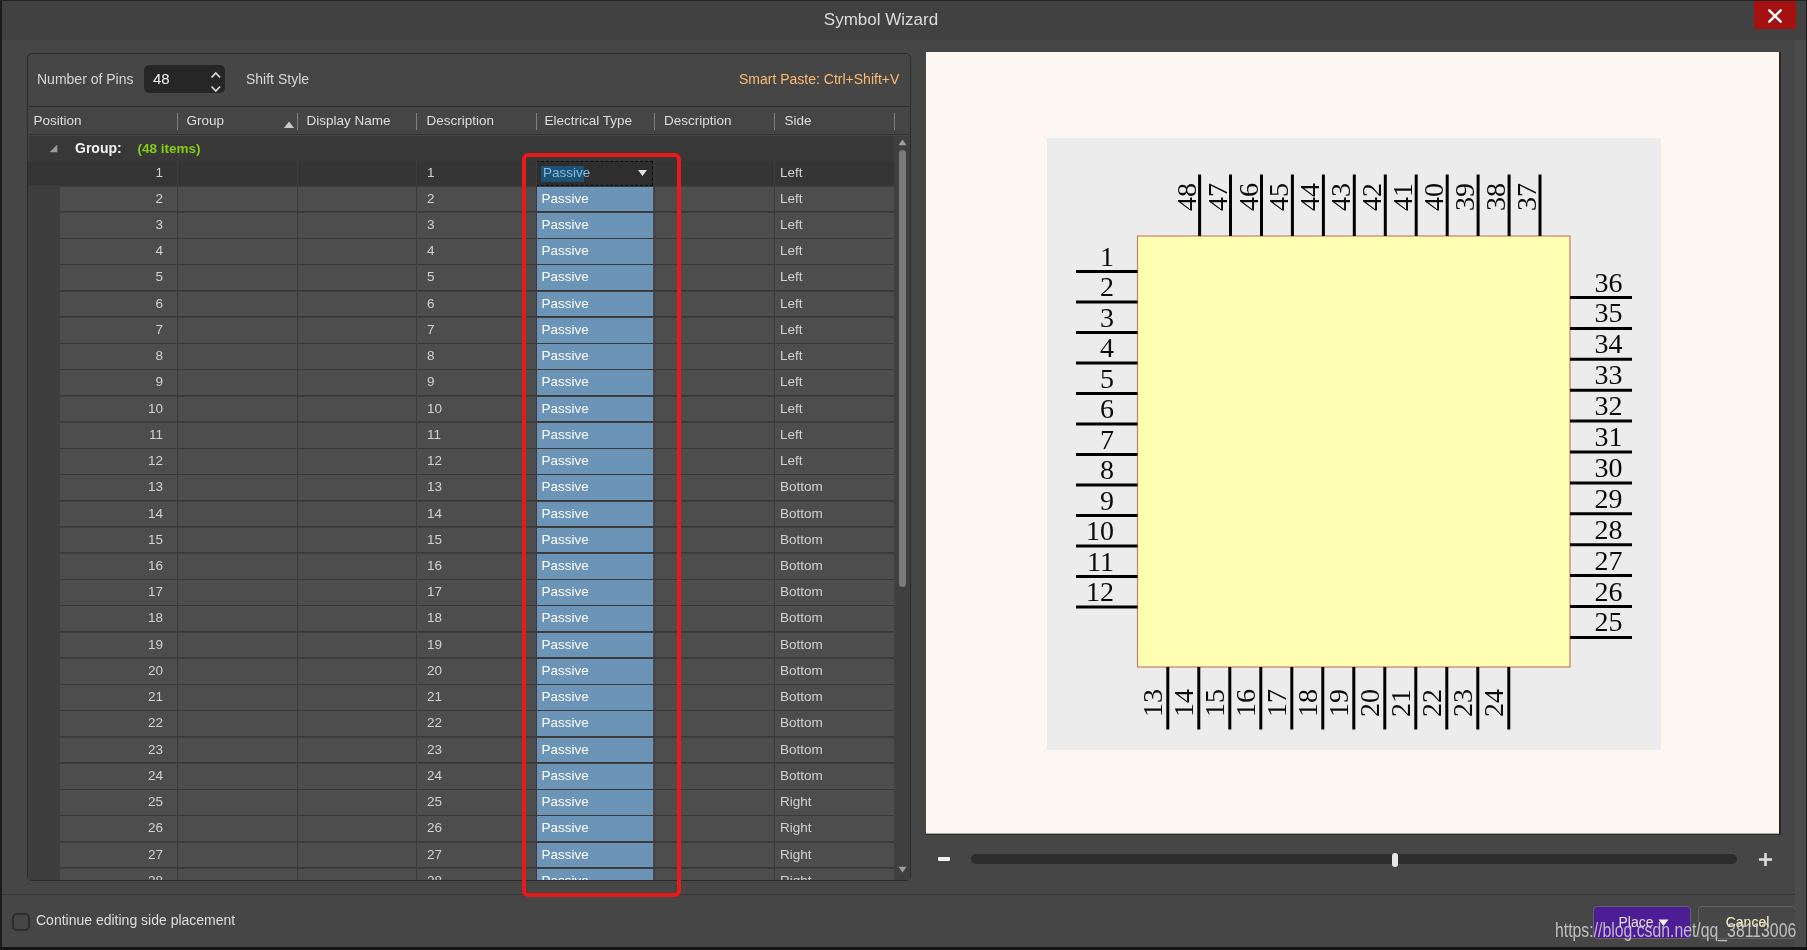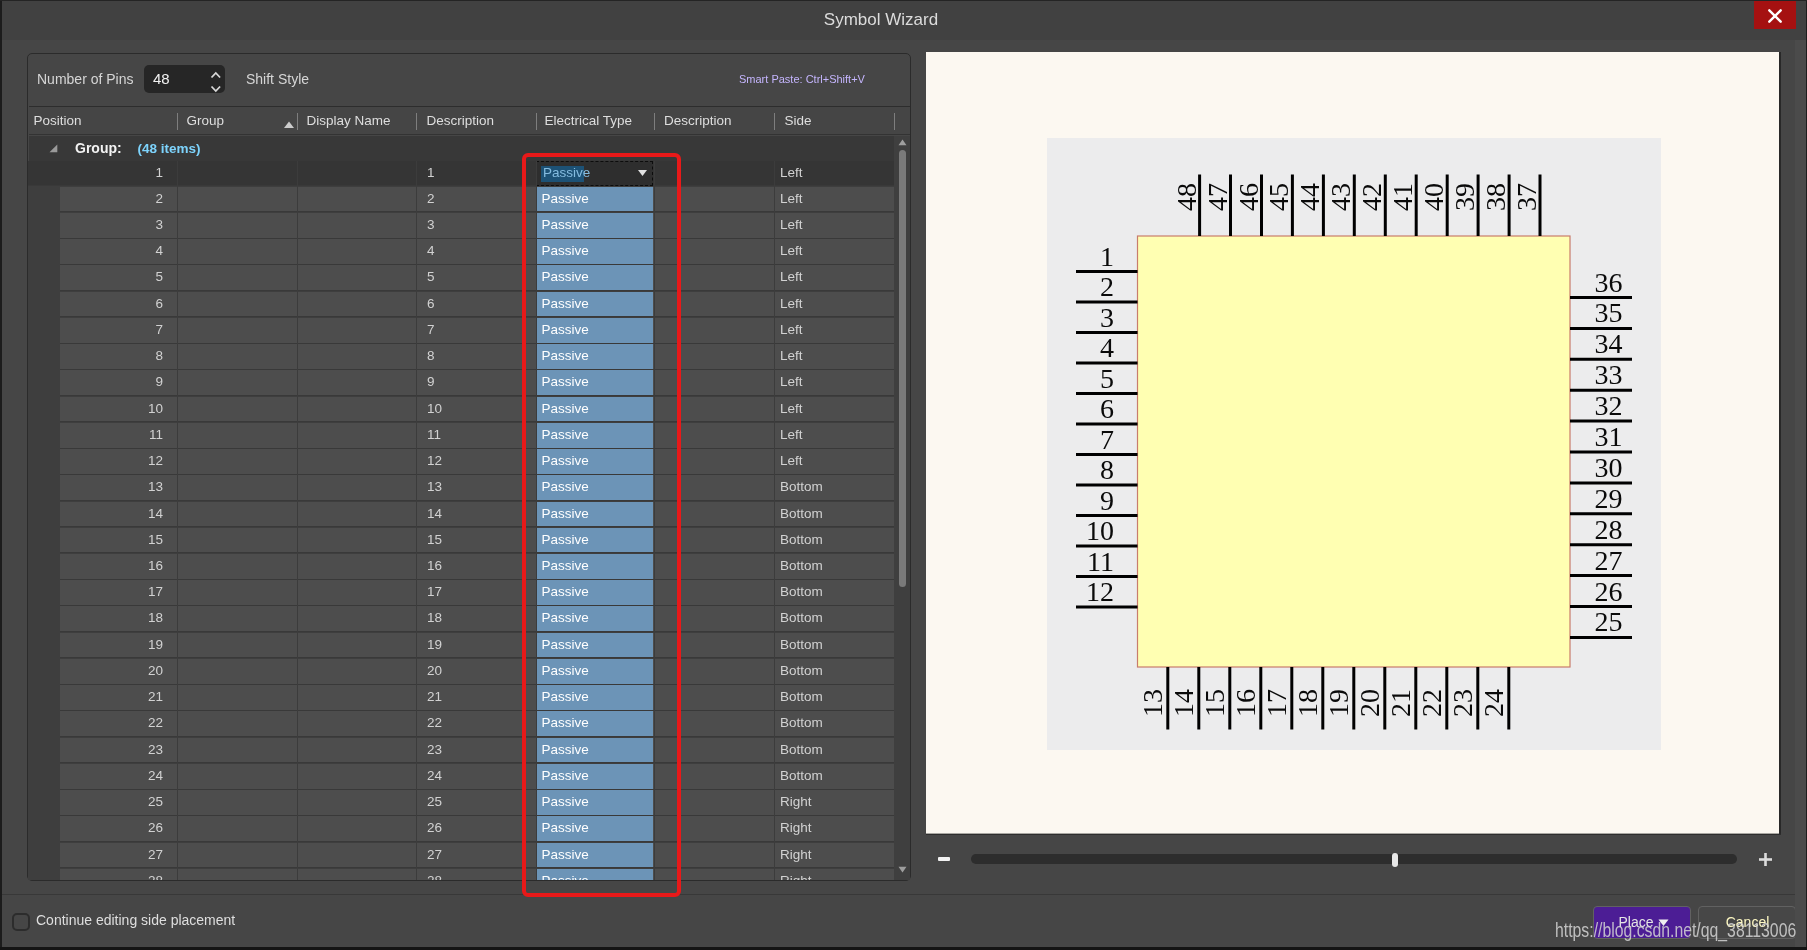--- a/index.html
+++ b/index.html
@@ -23,21 +23,21 @@
 
   <div style="position:absolute;left:37px;top:53px;height:52px;line-height:52px;font-size:14px;color:#d6d6d6">Number of Pins</div>
   <div style="position:absolute;left:143.5px;top:65.2px;width:81px;height:28px;background:#262626;border-radius:5px">
     <div style="position:absolute;left:9.5px;top:0;height:28px;line-height:28px;font-size:15px;color:#f2f2f2">48</div>
     <svg style="position:absolute;left:66px;top:4px" width="12" height="26" fill="none" stroke="#d8d8d8" stroke-width="1.8">
         <polyline points="1.5,8.5 5.8,4 10.1,8.5"></polyline>
         <polyline points="1.5,17.5 5.8,22 10.1,17.5"></polyline>
       </svg>
   </div>
   <div style="position:absolute;left:246px;top:53px;height:52px;line-height:52px;font-size:14px;color:#d6d6d6">Shift Style</div>
-  <div style="position:absolute;left:739px;top:53px;height:36px;line-height:52px;font-size:11px;color:#c4b5fd">Smart Paste: Ctrl+Shift+V</div>
+  <div style="position:absolute;left:739px;top:53px;height:36px;line-height:52px;font-size:14px;color:#fdba74">Smart Paste: Ctrl+Shift+V</div>
 
   <div style="position:absolute;left:28.5px;top:107.3px;width:881px;height:27px;background:#454545;border-bottom:1.3px solid #333333;box-sizing:content-box">
     <div class="hd" style="left:5px">Position</div>
     <div class="hd" style="left:158px">Group</div>
     <div class="hd" style="left:278px">Display Name</div>
     <div class="hd" style="left:398px">Description</div>
     <div class="hd" style="left:516px">Electrical Type</div>
     <div class="hd" style="left:635.5px">Description</div>
     <div class="hd" style="left:756px">Side</div>
     <div class="hsep" style="left:148px"></div>
@@ -50,21 +50,21 @@
     <svg style="position:absolute;left:254px;top:14px" width="12" height="8">
         <polygon points="1,7 11,7 6,0.6" fill="#cccccc"></polygon>
       </svg>
   </div>
 
   <div style="position:absolute;left:28.5px;top:135.6px;width:867.5px;height:25.6px;background:#383838;border-bottom:1.3px solid #303030">
     <svg style="position:absolute;left:20px;top:8px" width="10" height="10">
         <polygon points="8.3,0.5 8.3,8.3 0.5,8.3" fill="#9a9a9a"></polygon>
       </svg>
     <div style="position:absolute;left:46.5px;top:0;height:25.6px;line-height:25.6px;font-size:14px;font-weight:bold;color:#f2f2f2">Group:</div>
-    <div style="position:absolute;left:109px;top:0;height:25.6px;line-height:25.6px;font-size:13.5px;font-weight:bold;color:#7dd3fc">(48 items)</div>
+    <div style="position:absolute;left:109px;top:0;height:25.6px;line-height:25.6px;font-size:13.5px;font-weight:bold;color:#84cc16">(48 items)</div>
   </div>
 
   <div style="position:absolute;left:28px;top:160.5px;width:866px;height:719.5px;background:#3e3e3e;overflow:hidden">
 <div style="position:absolute;left:0;top:0.0px;width:868px;height:24.73px;background:#353535;border-bottom:1.5px solid #393939"></div>
 <div class="ct" style="left:55px;top:0.0px;width:80px;text-align:right">1</div>
 <div class="ct" style="left:399px;top:0.0px;width:60px">1</div>
 <div class="ct" style="left:752px;top:0.0px;width:100px">Left</div>
 <div style="position:absolute;left:508px;top:0.5px;width:117px;height:24.6px;background:#2e2e2e;border:1.6px dashed #0c0c0c;box-sizing:border-box">
         <div style="position:absolute;left:4px;top:3.6px;width:43px;height:16.8px;background:#1d5276"></div>
         <div style="position:absolute;left:6px;top:0;width:60px;height:22px;line-height:22px;font-size:13.5px;color:#85bce0">Passive</div>

